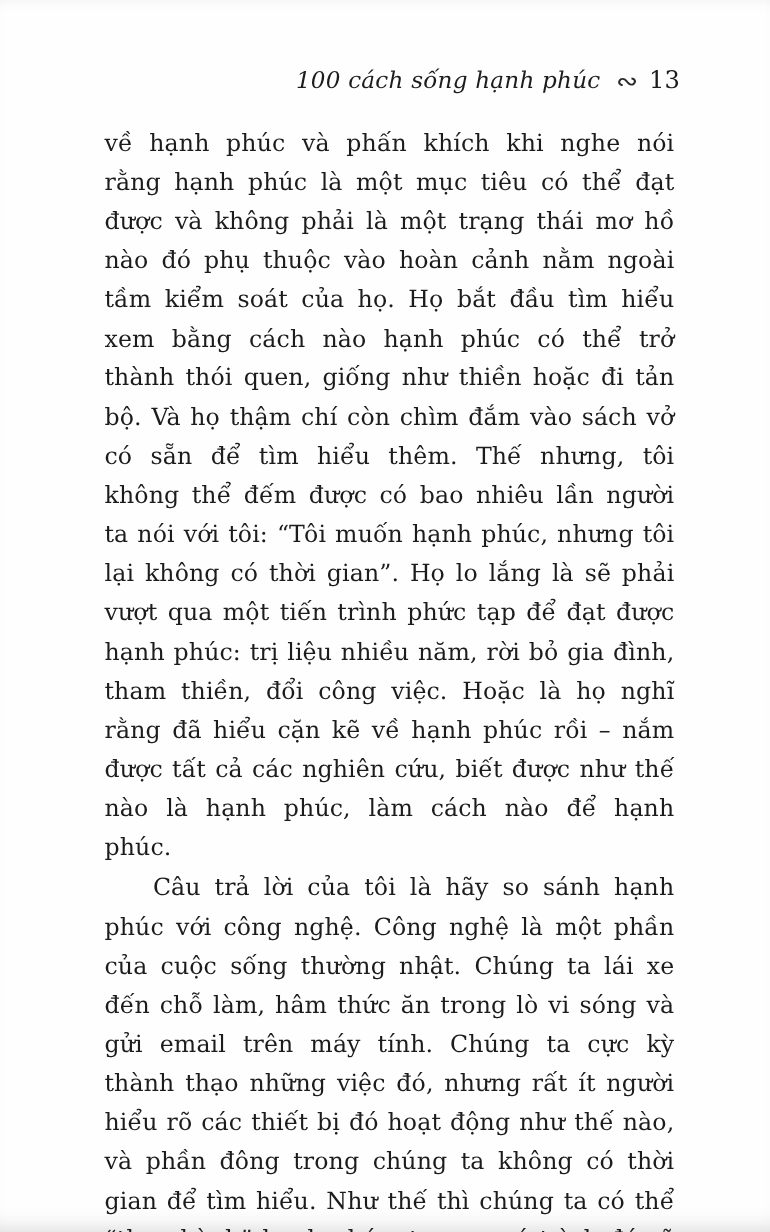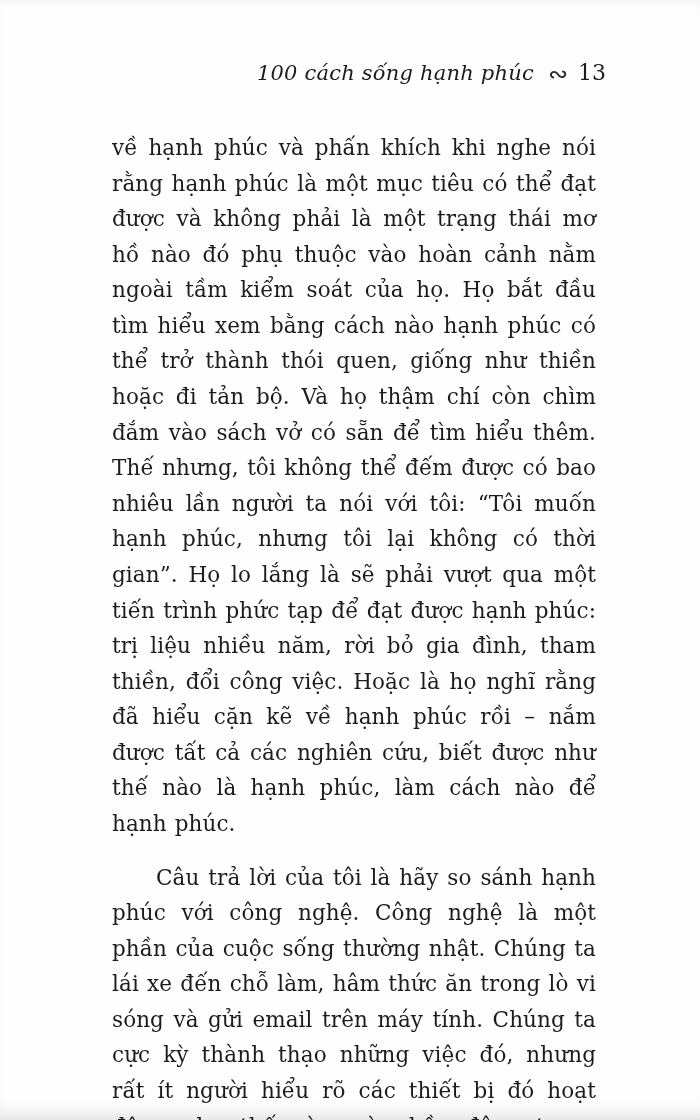--- a/index.html
+++ b/index.html
@@ -15,21 +15,21 @@
     background: #fefefe;
     overflow: hidden;
     font-family: "DejaVu Serif", "Liberation Serif", serif;
     color: #1c1c1c;
     box-shadow: inset 0 -18px 22px -18px rgba(0,0,0,0.18), inset 0 10px 14px -12px rgba(0,0,0,0.08);
   }
   .running-header {
     position: absolute;
     top: 58px;
     left: 0;
-    right: 94px;
+    right: 82px;
     text-align: right;
     font-size: 21px;
     white-space: nowrap;
   }
   .running-title {
     font-style: italic;
     letter-spacing: 0.2px;
   }
   .ornament {
     display: inline-block;
@@ -48,21 +48,21 @@
     top: 112px;
     left: 94px;
     right: 86px;
     text-align: justify;
     font-size: 21.5px;
     line-height: 1.655;
     letter-spacing: 0.1px;
     word-spacing: 1px;
   }
   .body-text p {
-    margin: 18px;
+    margin: 1px;
   }
   .body-text p.indented {
     text-indent: 44px;
   }
 </style>
 </head>
 <body>
 
 <div class="page">
 

